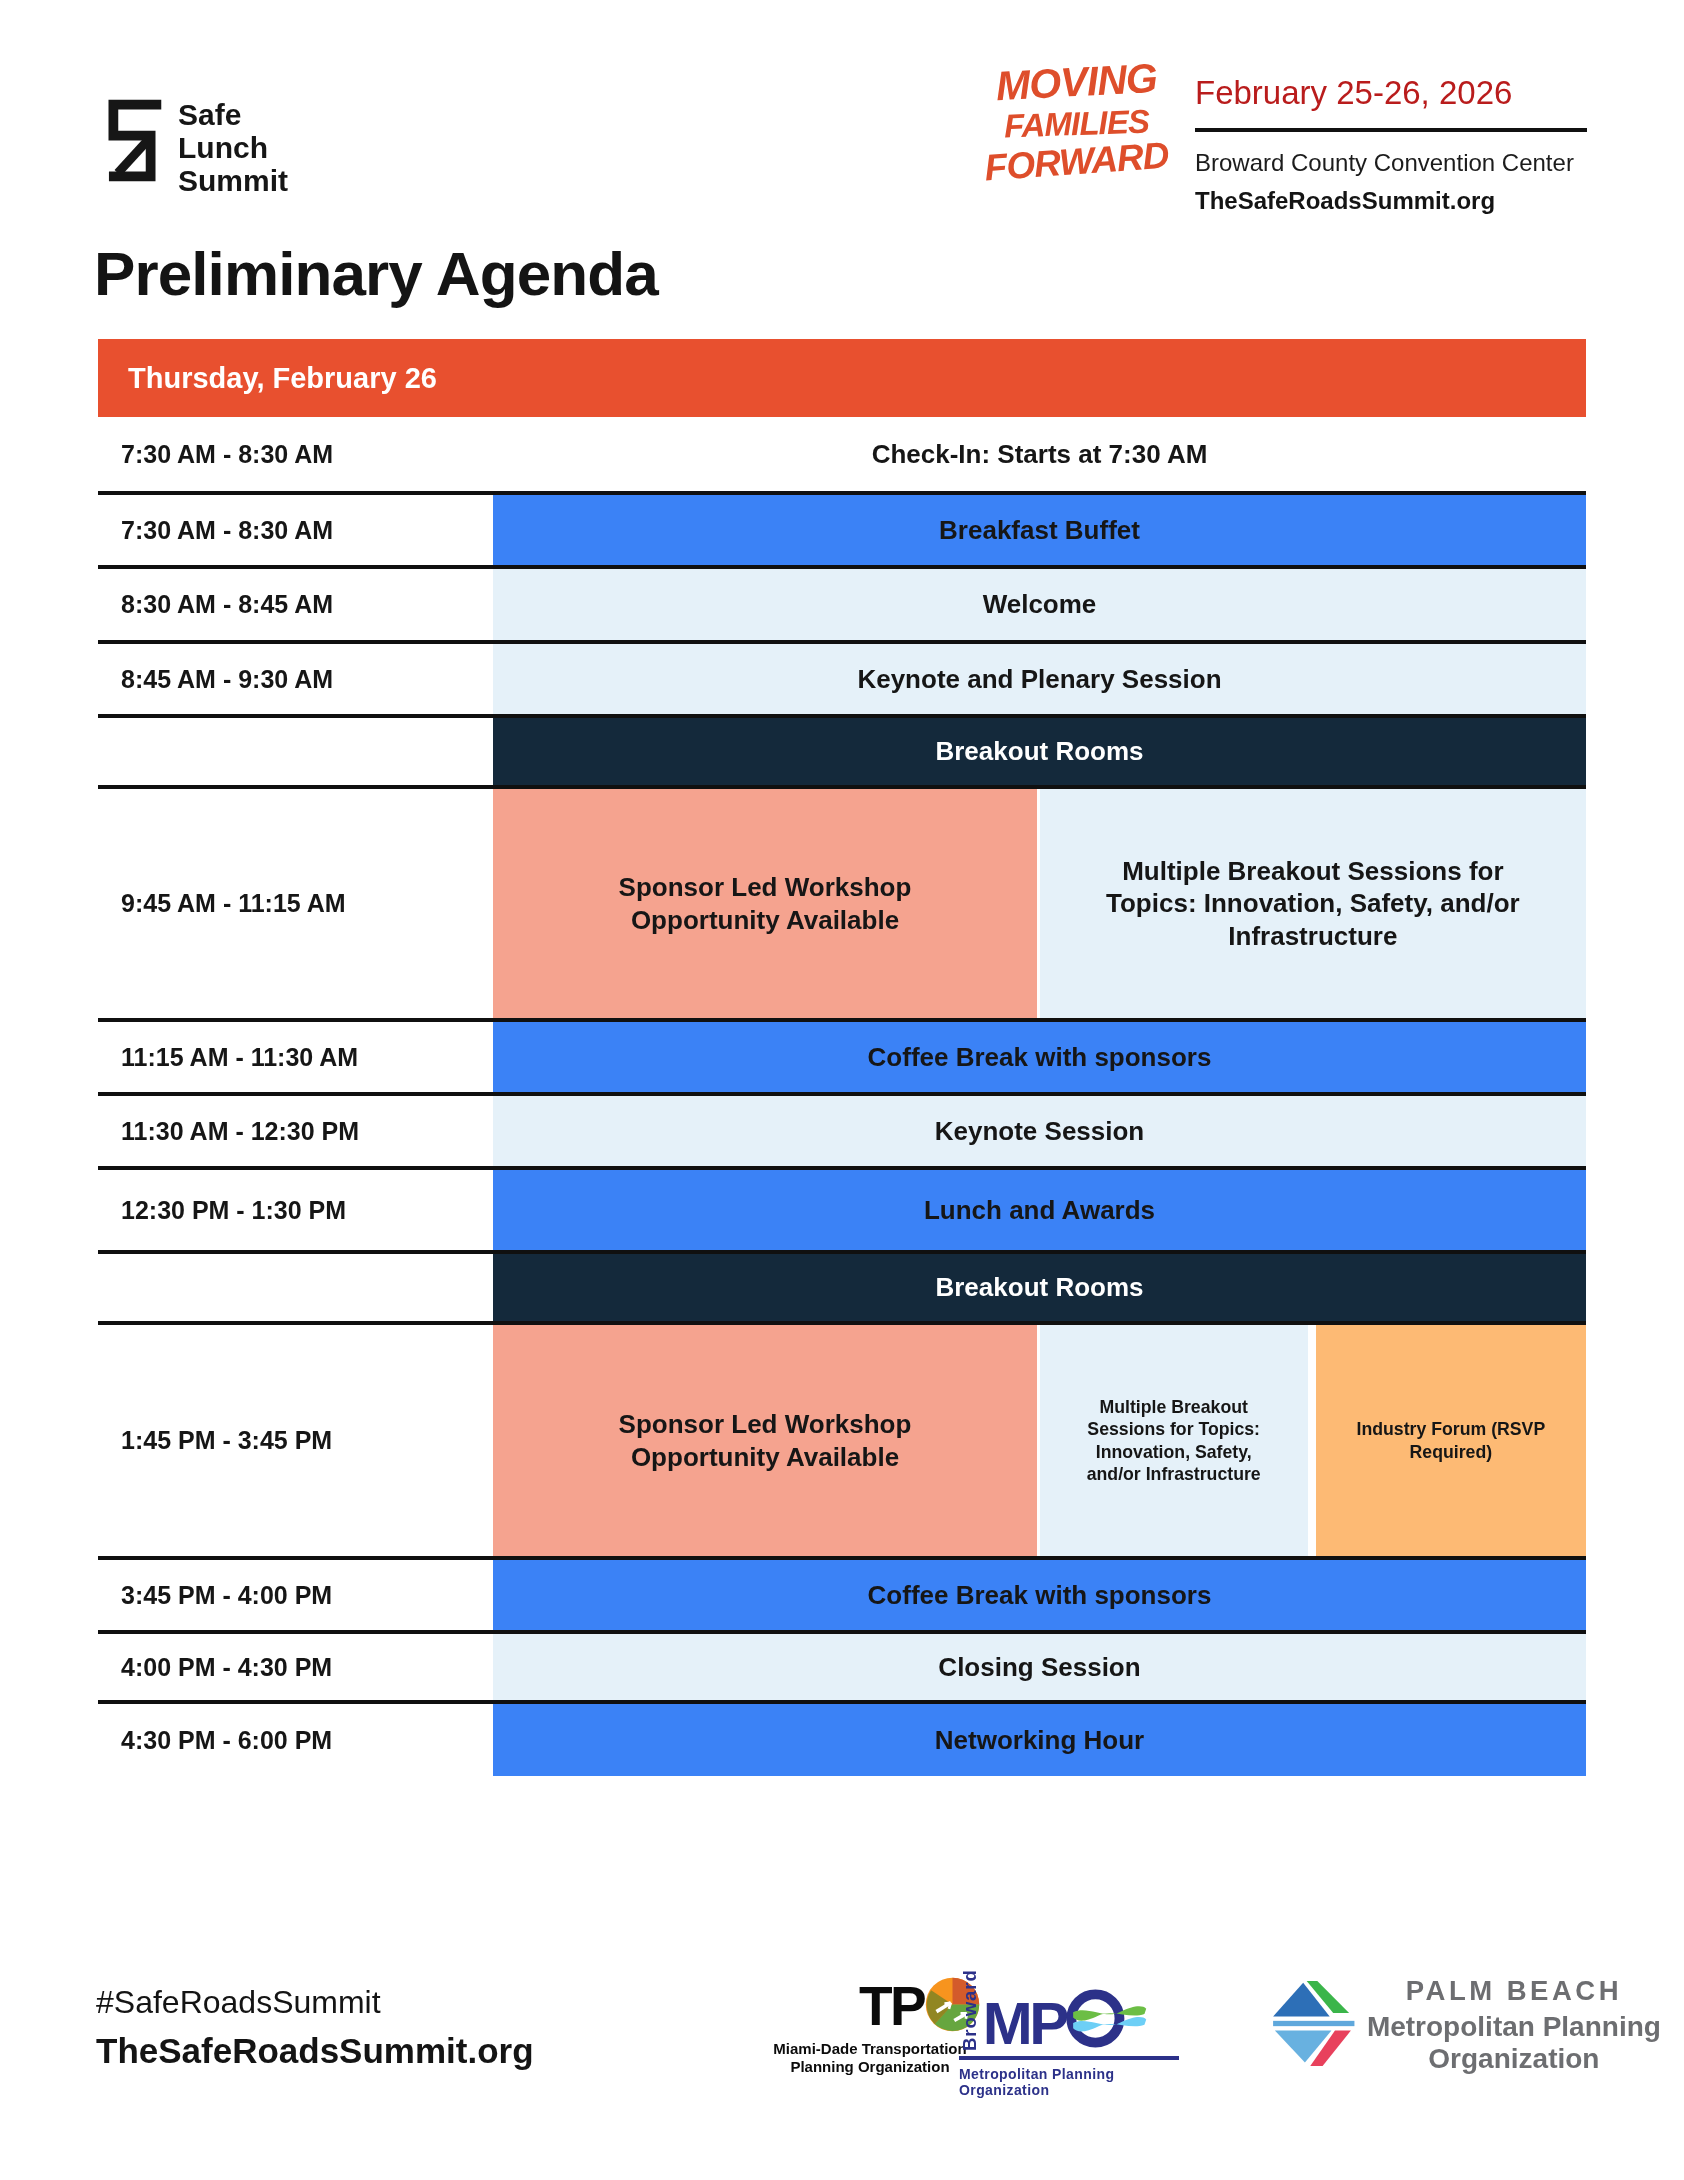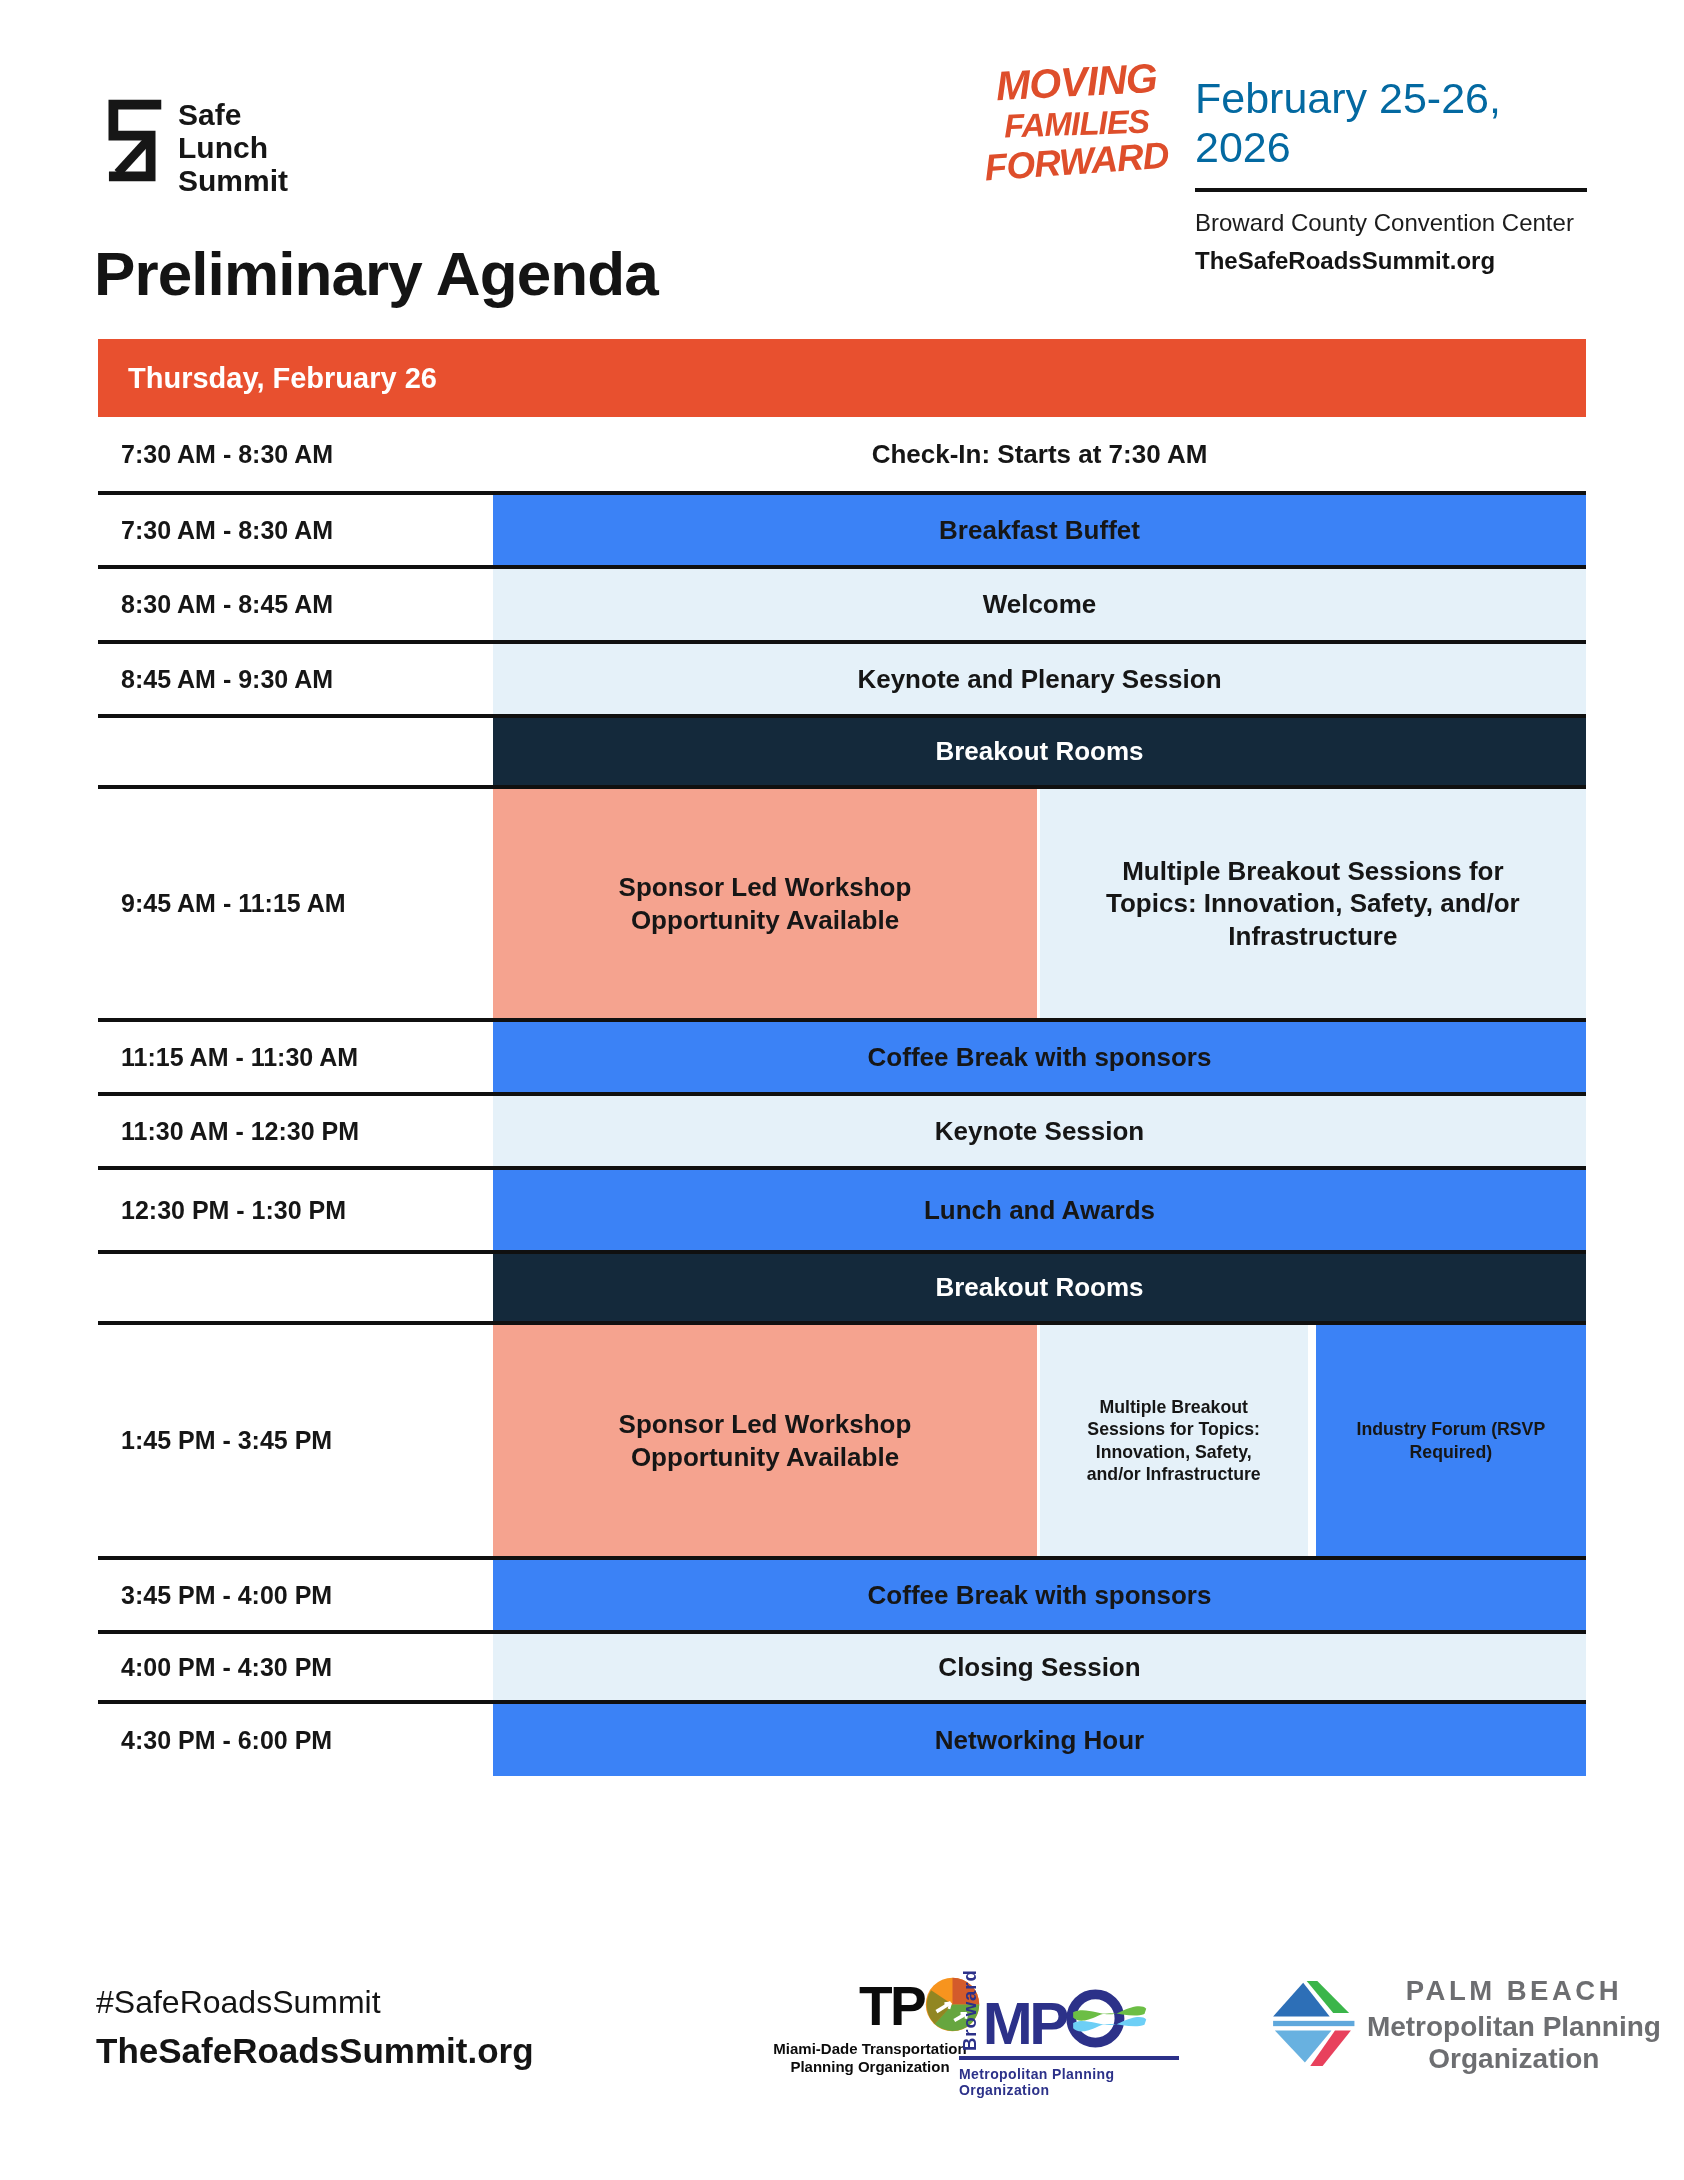--- a/index.html
+++ b/index.html
@@ -10,21 +10,21 @@
 
   
   .sr-logo-mark { position:absolute; left:99px; top:94px; }
   .sr-logo-text { position:absolute; left:178px; top:98px; font-size:30px; font-weight:bold; line-height:33px; color:#161616; }
   .mff { position:absolute; left:979px; top:62px; width:195px; color:#DE4E2B; font-weight:bold; font-style:italic; text-align:center; line-height:1; }
   .mff div { letter-spacing:-0.9px; }
   .mff-l1 { font-size:41px; transform:rotate(-3deg); }
   .mff-l2 { font-size:33px; transform:rotate(-2deg); margin-top:3.5px; }
   .mff-l3 { font-size:37px; transform:rotate(-4deg); margin-top:3.5px; }
   .hdr-right { position:absolute; left:1195px; top:74px; width:392px; }
-  .hdr-date { font-size:43px; color:#0369a1; }
+  .hdr-date { font-size:33px; color:#b91c1c; }
   .hdr-rule { height:3.5px; background:#111; margin:16px 0 17.7px 0; width:392px; }
   .hdr-venue { font-size:24px; margin-bottom:9.8px; color:#1c1c1c; }
   .hdr-site { font-size:24px; font-weight:bold; color:#141414; }
 
   .page-title { position:absolute; left:94px; top:238px; font-size:62px; font-weight:bold; letter-spacing:-0.9px; color:#141414; }
 
   
   .agenda { position:absolute; left:98px; top:339px; width:1488px; }
   .daybar { height:78px; background:#E8502F; color:#ffffff; display:flex; align-items:center;
             padding-left:30px; box-sizing:border-box; font-size:29px; font-weight:bold; }
@@ -34,21 +34,21 @@
           font-weight:bold; font-size:25px; background:#ffffff; }
   .cells { flex:1; display:flex; }
   .cell { display:flex; align-items:center; justify-content:center; text-align:center;
           font-weight:bold; font-size:26px; line-height:1.25; }
   .grow { flex:1; }
   .bg-white  { background:#ffffff; }
   .bg-tan    { background:#3b82f6; }
   .bg-blue   { background:#E5F1F9; }
   .bg-navy   { background:#14293B; color:#ffffff; }
   .bg-salmon { background:#F5A38F; }
-  .bg-green  { background:#3b82f6; }
+  .bg-green  { background:#fdba74; }
   .h88{height:78px}.h84{height:74px}.h85{height:75px}.h80{height:71px}
   .h263{height:233px}.h83{height:74px}.h86{height:84px}.h265{height:235px}
   .h79{height:70px}.h81{height:72px}
   .w-sponsor { flex:0 0 544px; margin-right:2.7px; }
   .w-blue-sm { flex:0 0 268px; margin-right:8px; }
   .sm { font-size:17.7px; }
   .tw340{max-width:301px}.tw480{max-width:426px}.tw205{max-width:182px}.tw235{max-width:208px}
 
   
   .f-left { position:absolute; left:96px; top:1984px; color:#141414; }

